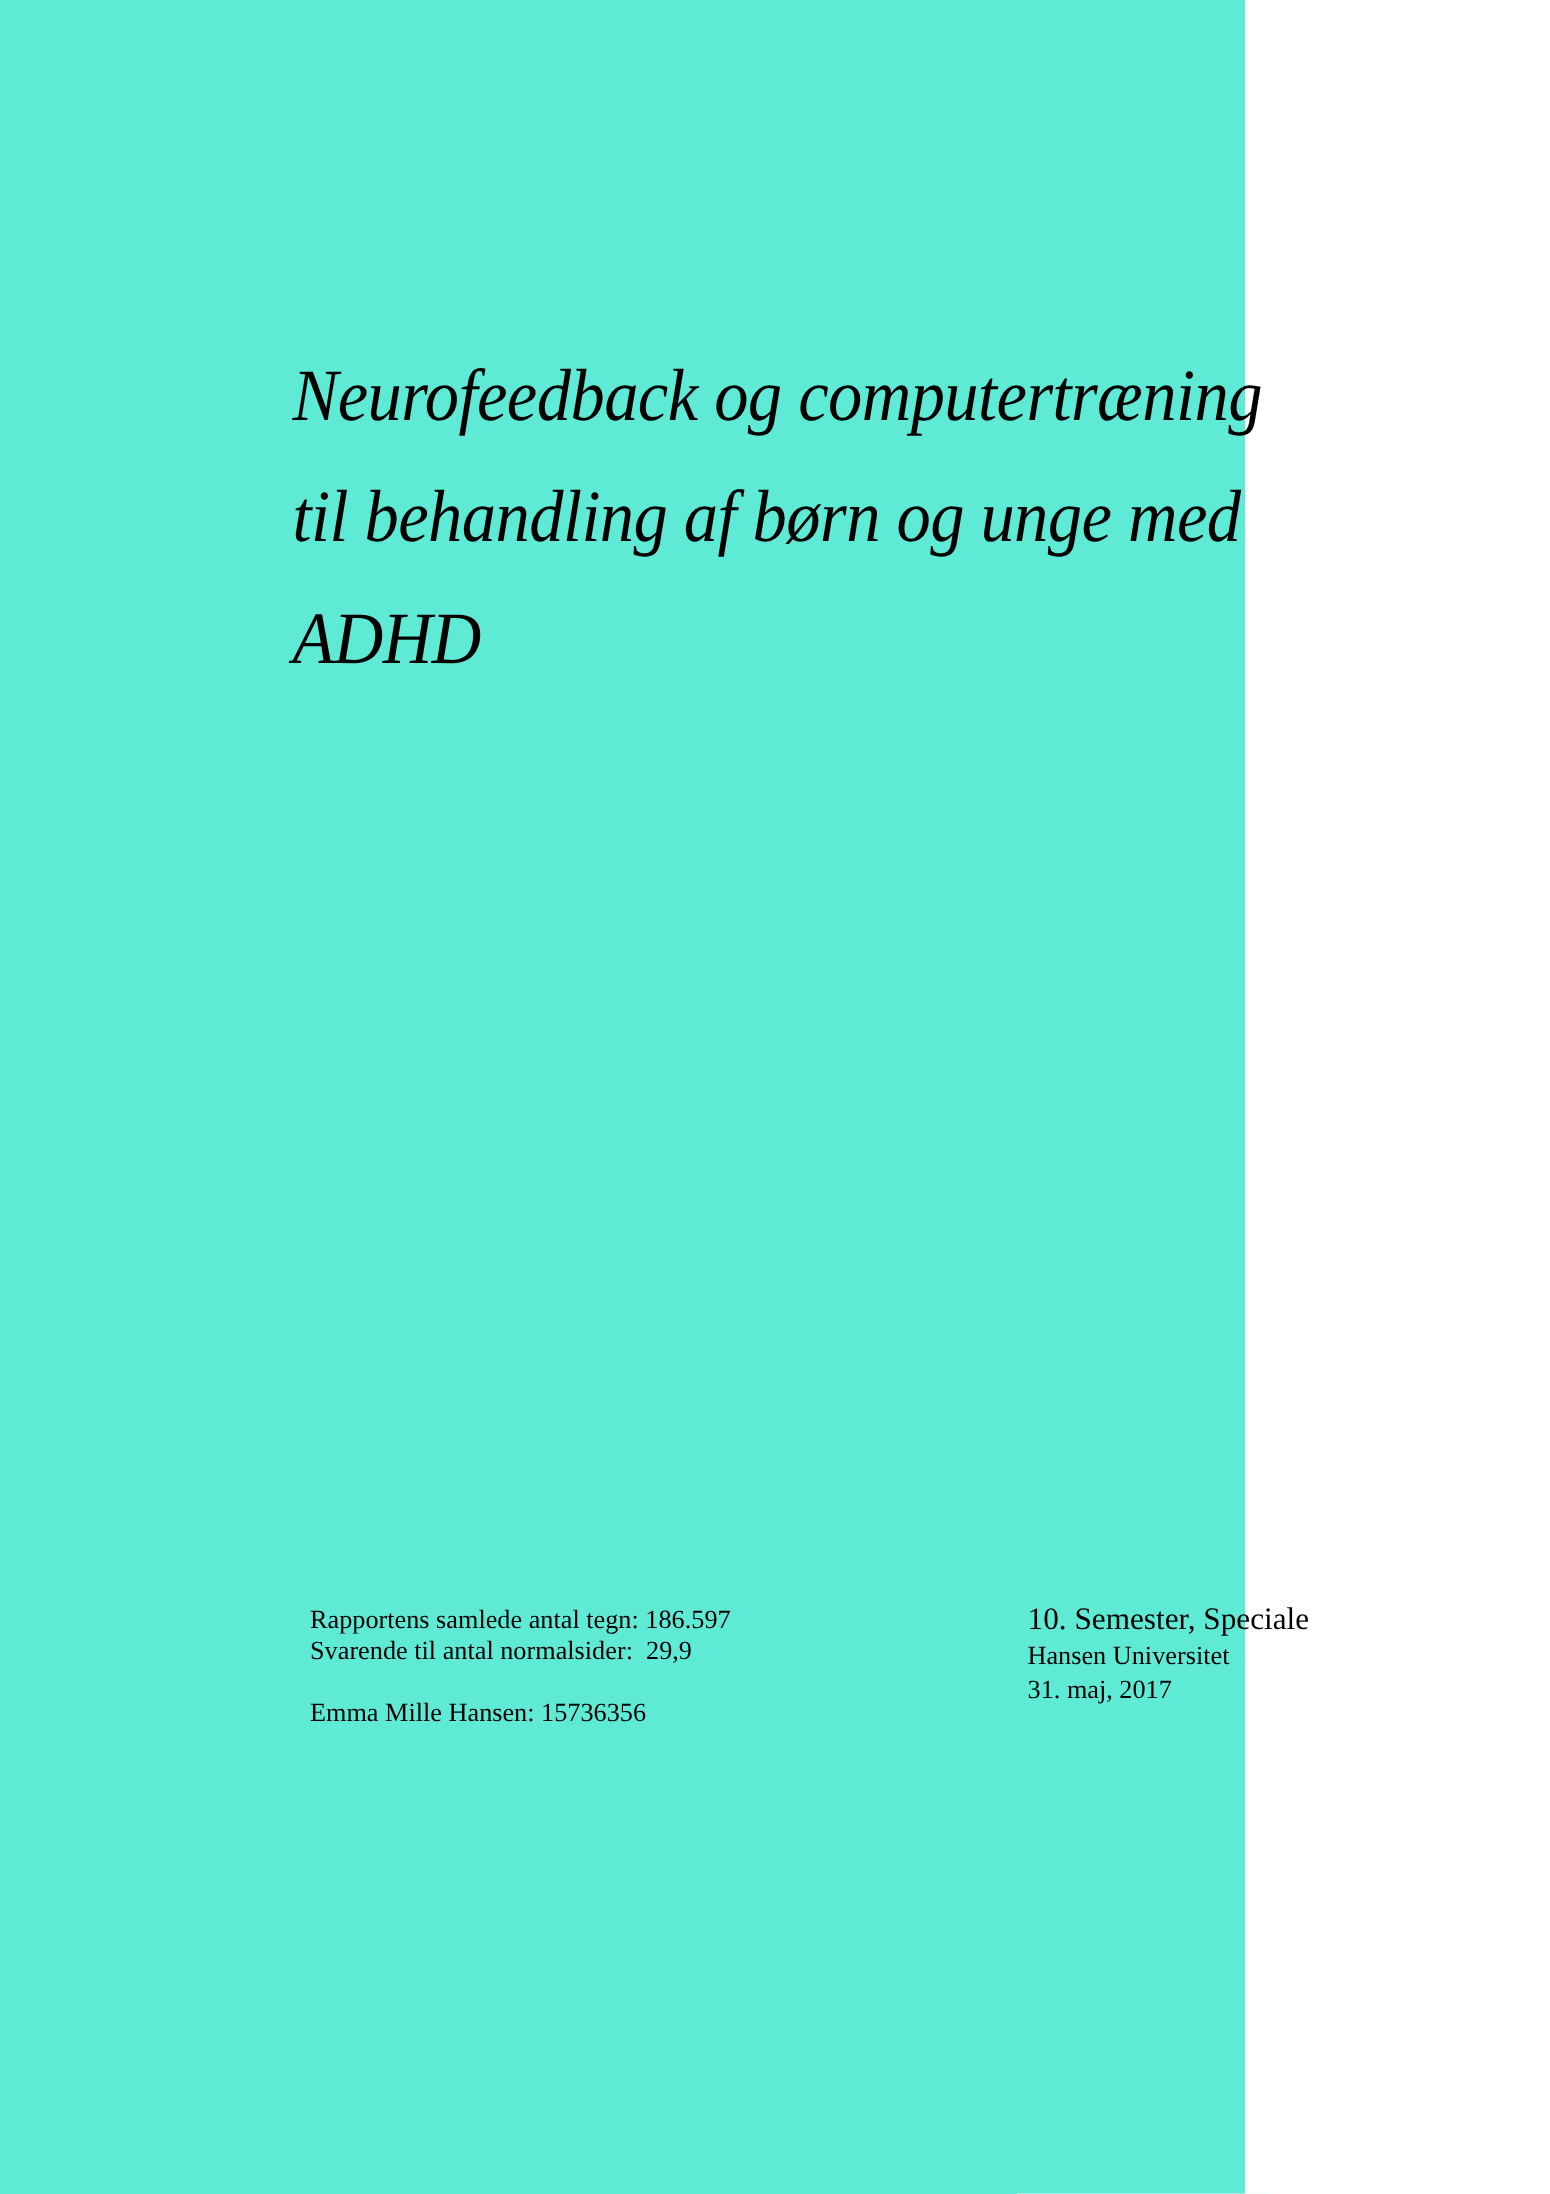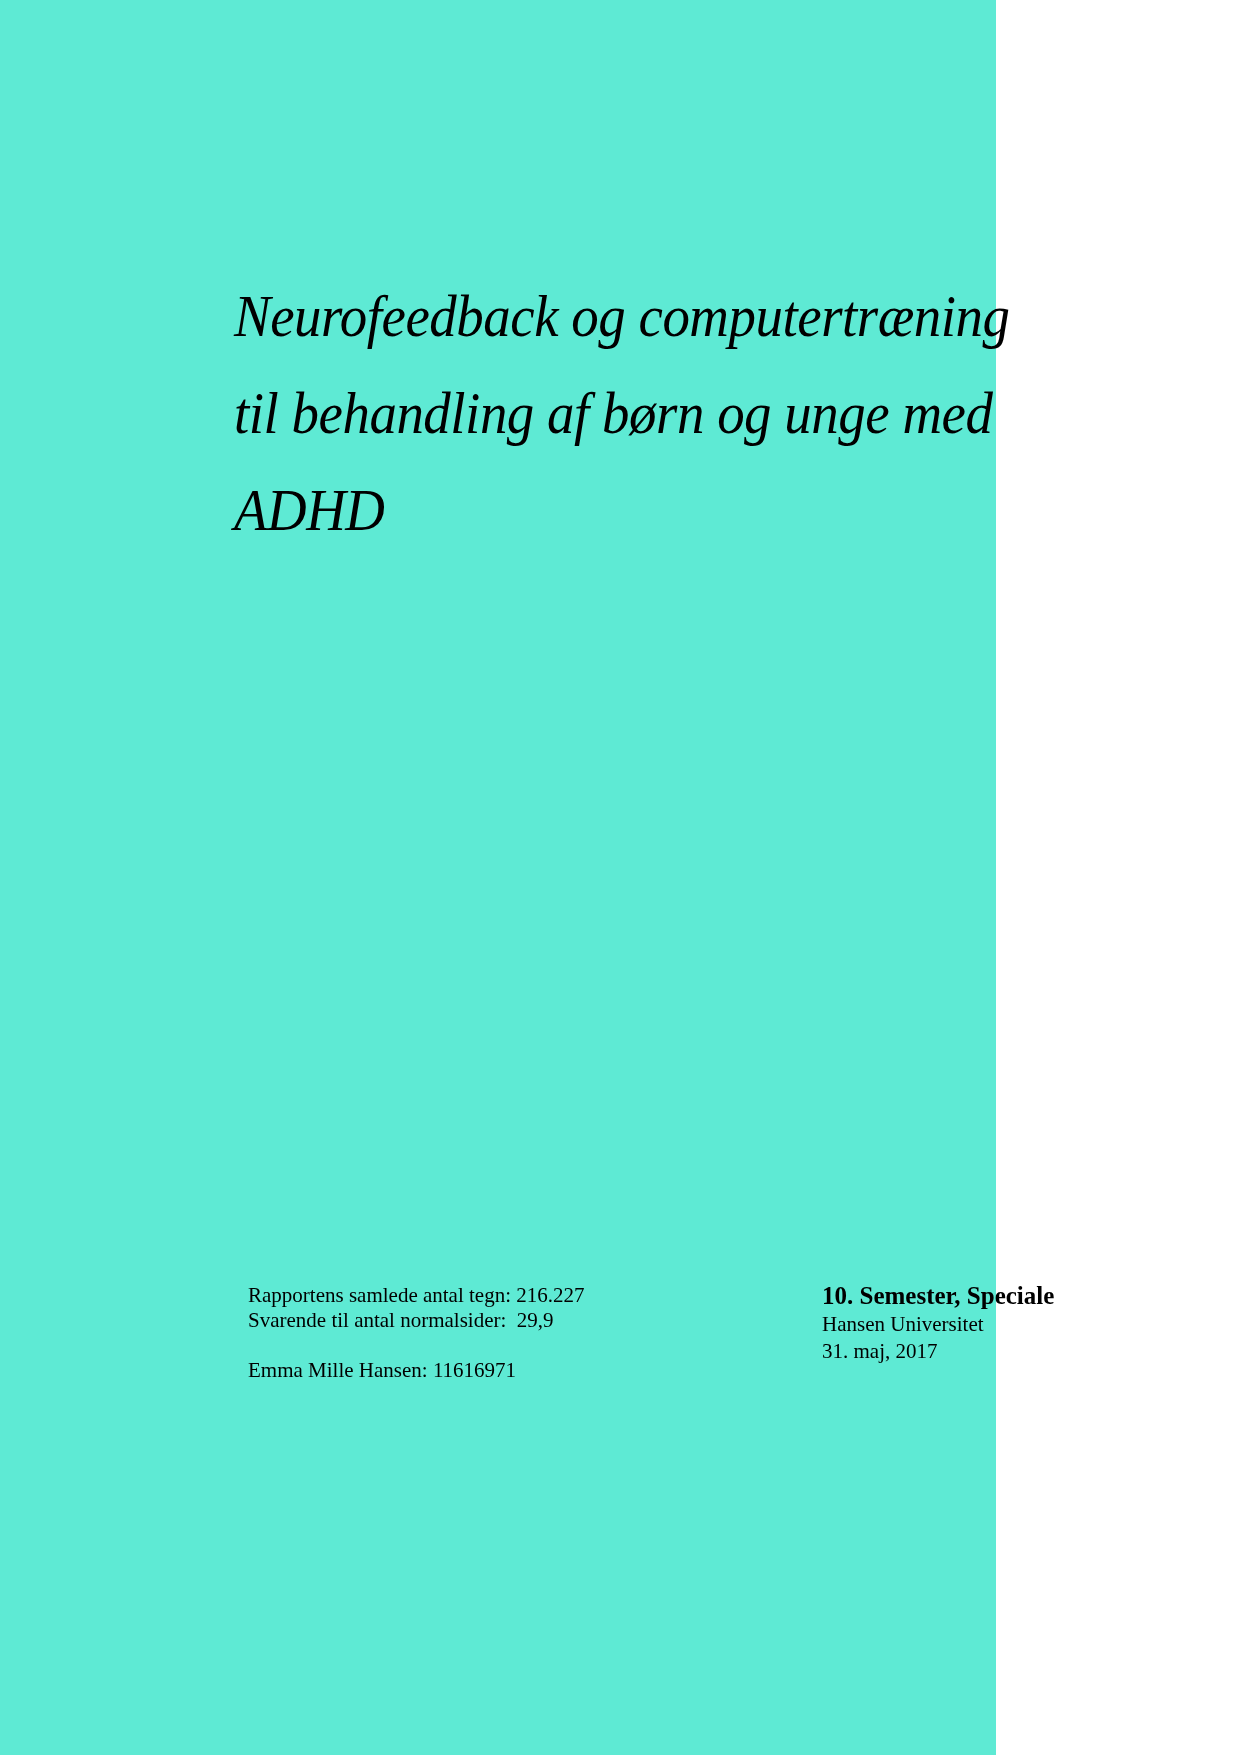--- a/index.html
+++ b/index.html
@@ -58,21 +58,21 @@
     }
     .meta-right {
       position: absolute;
       left: 822px;
       top: 1281px;
       font-size: 21px;
       line-height: 27px;
     }
     .meta-right .semester {
       display: block;
-      font-weight: bold;
+      font-weight: normal;
       font-size: 25px;
       line-height: 30px;
       white-space: nowrap;
     }
     .meta-right .row {
       display: block;
       white-space: nowrap;
     }
   </style>
 </head>
@@ -80,24 +80,24 @@
 
 <div class="page">
 
   <h1 class="title">
     <span class="line">Neurofeedback og computertræning</span>
     <span class="line">til behandling af børn og unge med</span>
     <span class="line">ADHD</span>
   </h1>
 
   <div class="meta-left">
-    <span class="row">Rapportens samlede antal tegn: 216.227</span>
+    <span class="row">Rapportens samlede antal tegn: 186.597</span>
     <span class="row">Svarende til antal normalsider:  29,9</span>
     <span class="spacer"></span>
-    <span class="row">Emma Mille Hansen: 11616971</span>
+    <span class="row">Emma Mille Hansen: 15736356</span>
   </div>
 
   <div class="meta-right">
     <span class="semester">10. Semester, Speciale</span>
     <span class="row">Hansen Universitet</span>
     <span class="row">31. maj, 2017</span>
   </div>
 
 </div>
 

